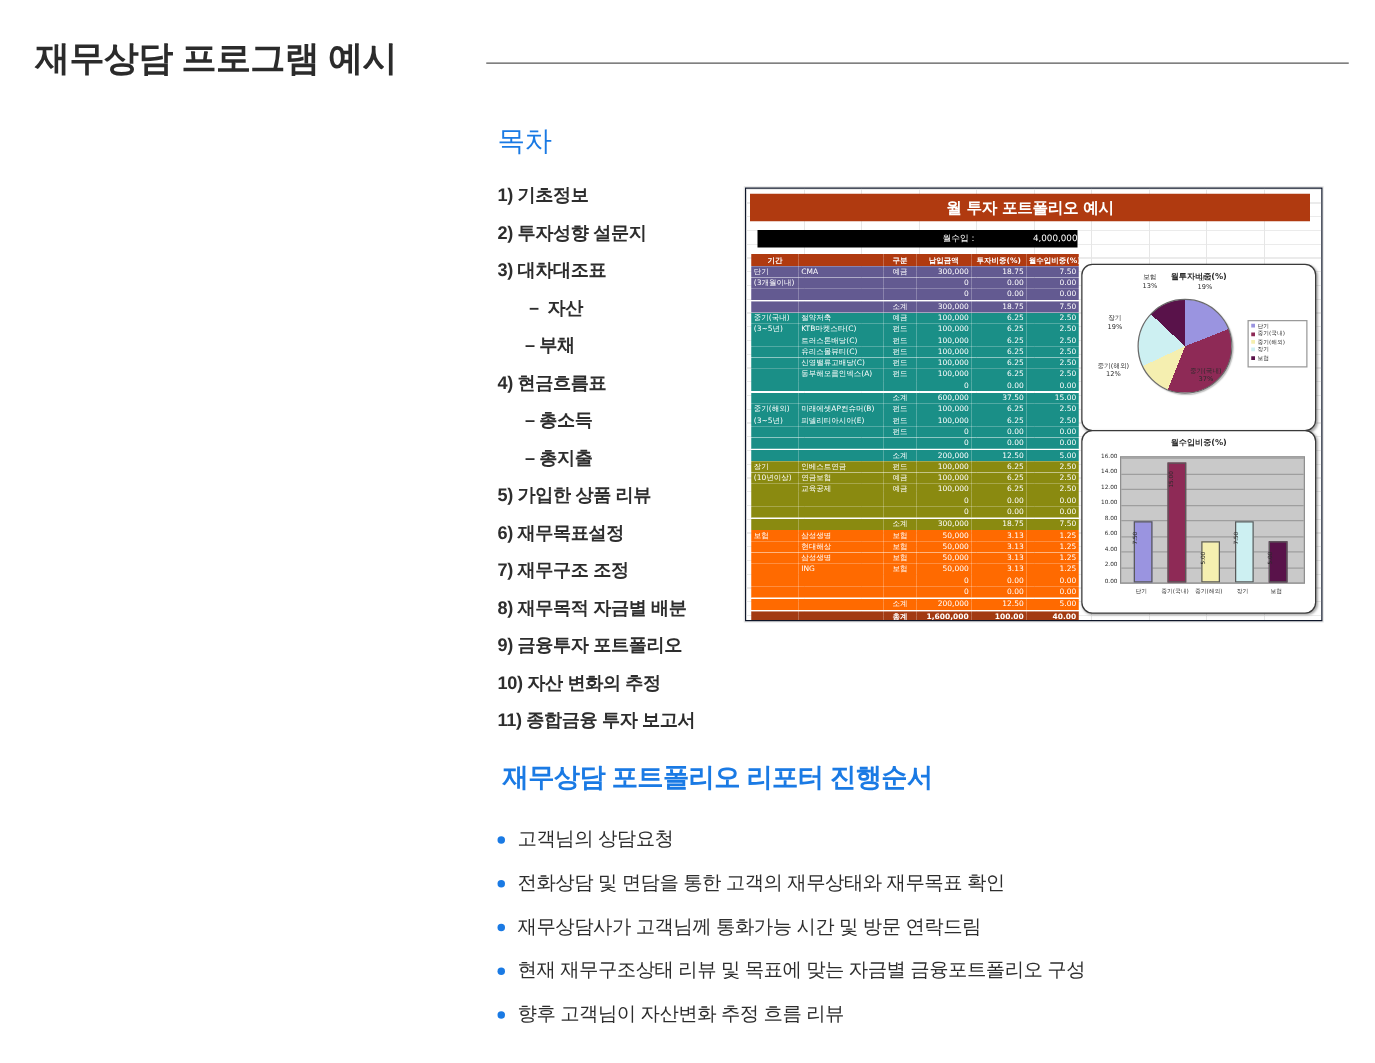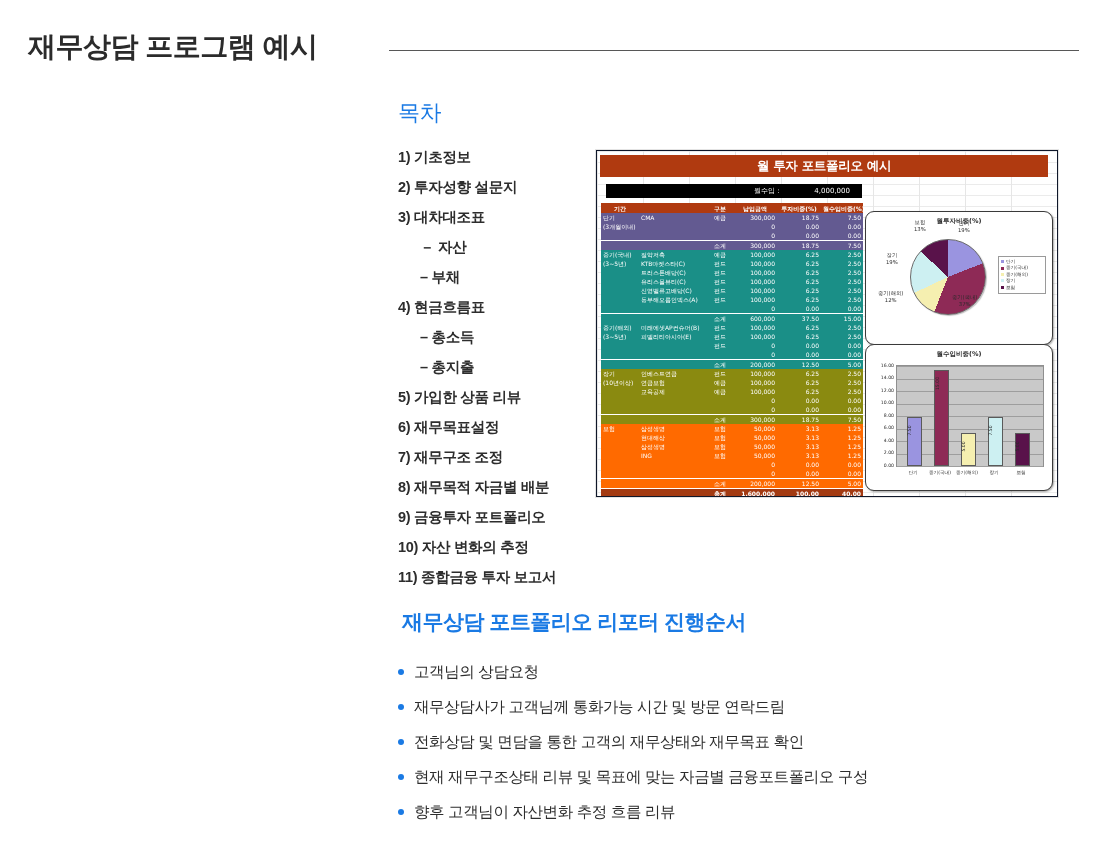--- a/index.html
+++ b/index.html
@@ -58,21 +58,21 @@
     position:absolute;left:3px;top:4px;width:448px;height:22px;
     background:#b03a10;color:#ffffff;
     font-size:12.5px;font-weight:bold;text-align:center;line-height:22px;
     letter-spacing:-0.3px;
   }
   .income-bar{
     position:absolute;left:9px;top:33px;width:256px;height:14px;
     background:#000000;color:#ffffff;font-size:7px;line-height:14px;
   }
   .income-bar .lab{position:absolute;left:148px;}
-  .income-bar .val{position:absolute;right:12px;margin-left:39px;}
+  .income-bar .val{position:absolute;right:0;margin-left:39px;}
 
   
   .tbl{
     position:absolute;left:4px;top:52px;width:262px;
     border-collapse:collapse;font-size:6px;table-layout:fixed;
   }
   .tbl col.c0{width:38px}
   .tbl col.c1{width:68px}
   .tbl col.c2{width:26px}
   .tbl col.c3{width:44px}
@@ -522,20 +522,20 @@
         <div class="bval" style="left: 92px; top: 98.75px;">5.00</div>
         <div class="bval" style="left: 119px; top: 83.125px;">7.50</div>
         <div class="bval" style="left: 146px; top: 98.75px;">5.00</div>
       </div>
   </div>
 
   <div class="proc">
     <div class="proc-heading">재무상담 포트폴리오 리포터 진행순서</div>
     <ul class="proc-list" id="proc-list">
         <li>고객님의 상담요청</li>
+        <li>전화상담 및 면담을 통한 고객의 재무상태와 재무목표 확인</li>
         <li>재무상담사가 고객님께 통화가능 시간 및 방문 연락드림</li>
-        <li>전화상담 및 면담을 통한 고객의 재무상태와 재무목표 확인</li>
         <li>현재 재무구조상태 리뷰 및 목표에 맞는 자금별 금융포트폴리오 구성</li>
         <li>향후 고객님이 자산변화 추정 흐름 리뷰</li>
       </ul>
   </div>
 
 </div>
 
 </body></html>

